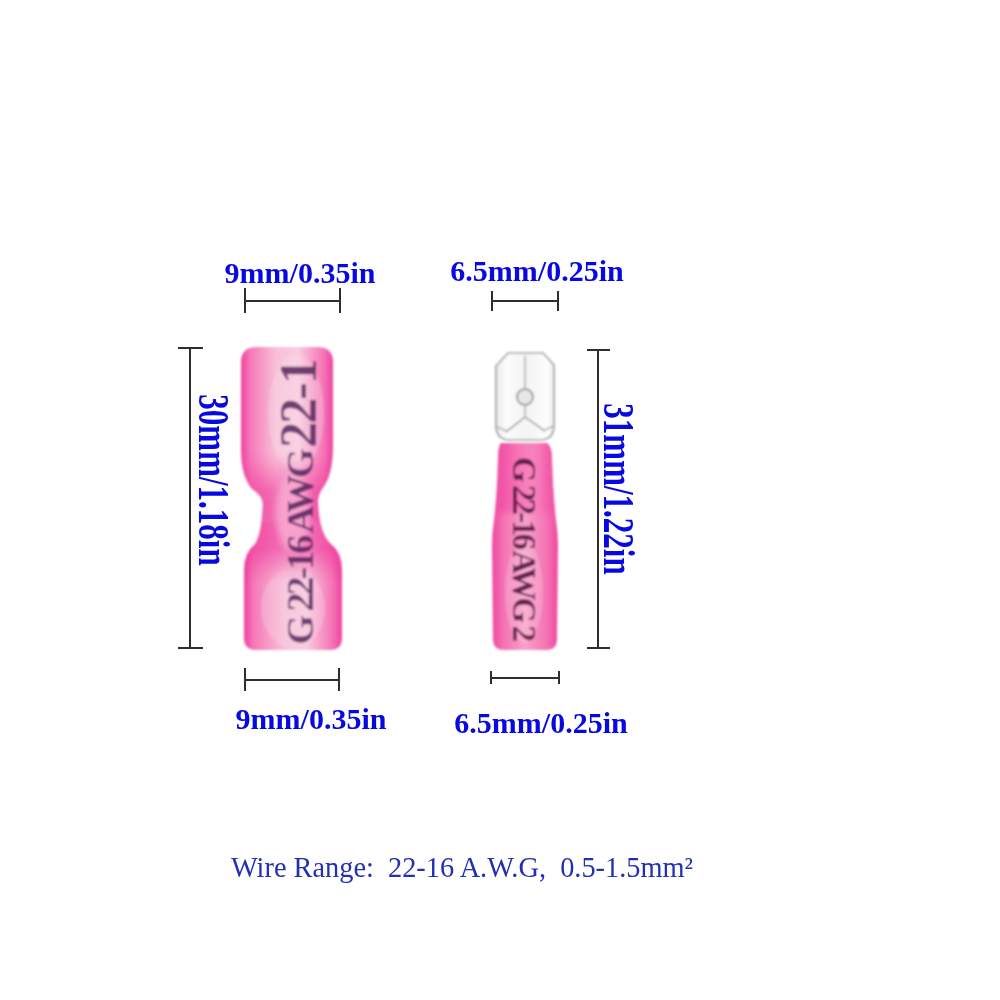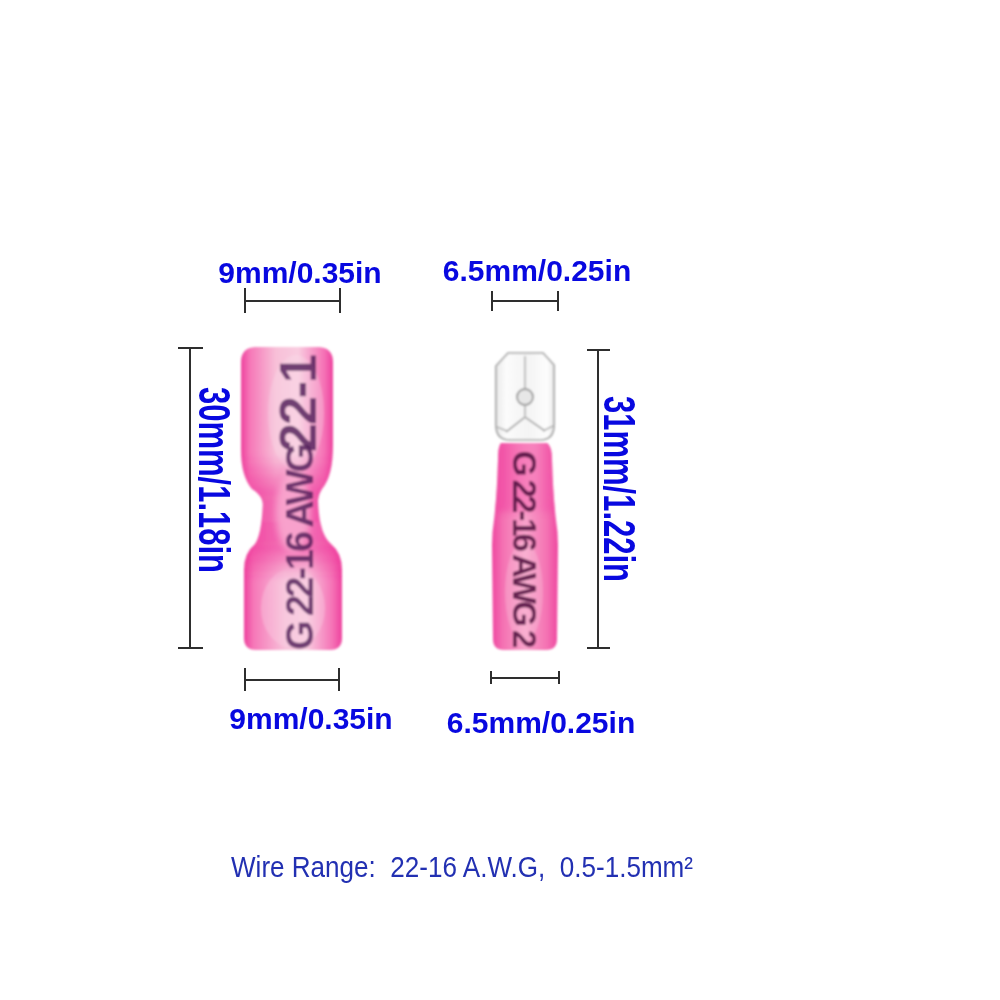--- a/index.html
+++ b/index.html
@@ -1,17 +1,17 @@
 <!DOCTYPE html>
 <html><head>
 <meta charset="utf-8">
 <style>
   html,body{margin:0;padding:0;background:#ffffff;}
   #stage{position:relative;width:1000px;height:1000px;background:#ffffff;overflow:hidden;
-         font-family:Liberation Sans, sans-serif;}
+         font-family:Liberation Serif, serif;}
   svg{position:absolute;left:0;top:0;}
 </style>
 </head>
 <body>
 <div id="stage">
 <svg width="1000" height="1000" viewBox="0 0 1000 1000">
   <defs>
     <linearGradient id="gLs" x1="241" y1="0" x2="333" y2="0" gradientUnits="userSpaceOnUse">
       <stop offset="0" stop-color="#ee429e"></stop>
       <stop offset="0.10" stop-color="#f678b8"></stop>

